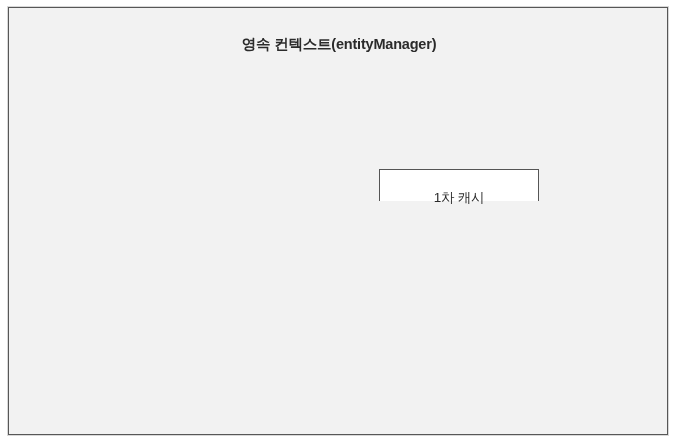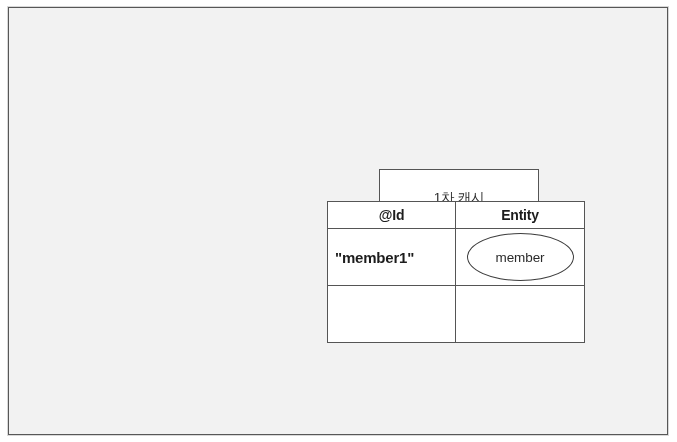--- a/index.html
+++ b/index.html
@@ -132,49 +132,20 @@
     font-weight: normal;
     color: #2b2b2b;
     letter-spacing: -0.1px;
   }
 </style>
 </head>
 <body>
 
 <div id="canvas-frame">
 
+  <div id="diagram-title">영속 컨텍스트(entityManager)</div>
 
   <div id="cache-label-box">
     <span id="cache-label-text">1차 캐시</span>
   </div>
 
-  <table id="cache-table">
-    <thead>
-      <tr>
-        <th class="col-id">@Id</th>
-        <th class="col-ent">Entity</th>
-      </tr>
-    </thead>
-    <tbody>
-      <tr>
-        <td class="col-id">
-          <span class="cell-id-text">"member1"</span>
-        </td>
-        <td class="col-ent">
-          <div class="entity-ellipse-wrap">
-            <div id="entity-ellipse">
-              <span id="entity-ellipse-label">member</span>
-            </div>
-          </div>
-        </td>
-      </tr>
-      <tr>
-        <td class="col-id">
-          <span class="cell-id-text"></span>
-        </td>
-        <td class="col-ent">
-          <span></span>
-        </td>
-      </tr>
-    </tbody>
-  </table>
 
 </div>
 
 </body></html>

